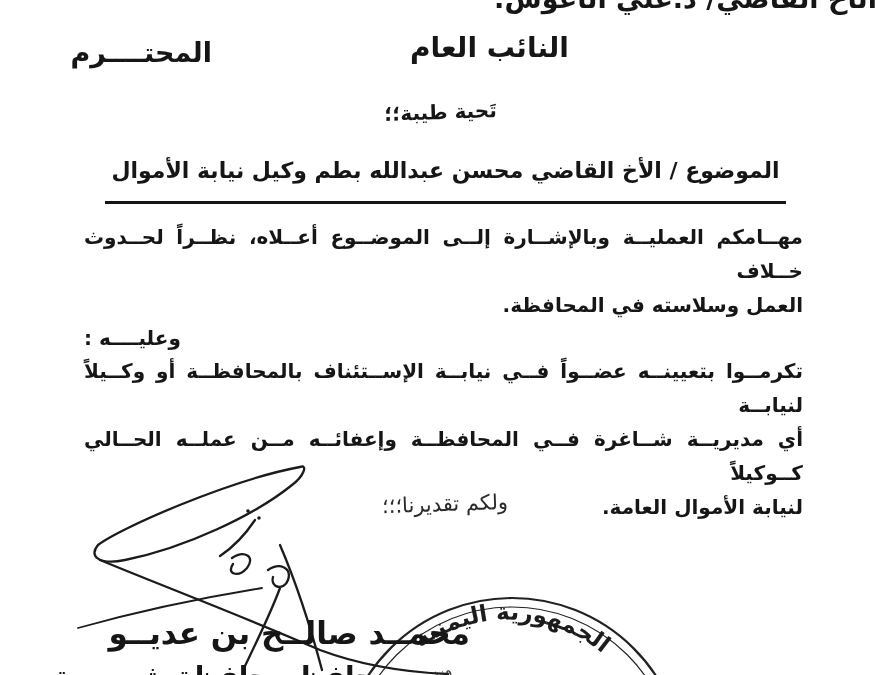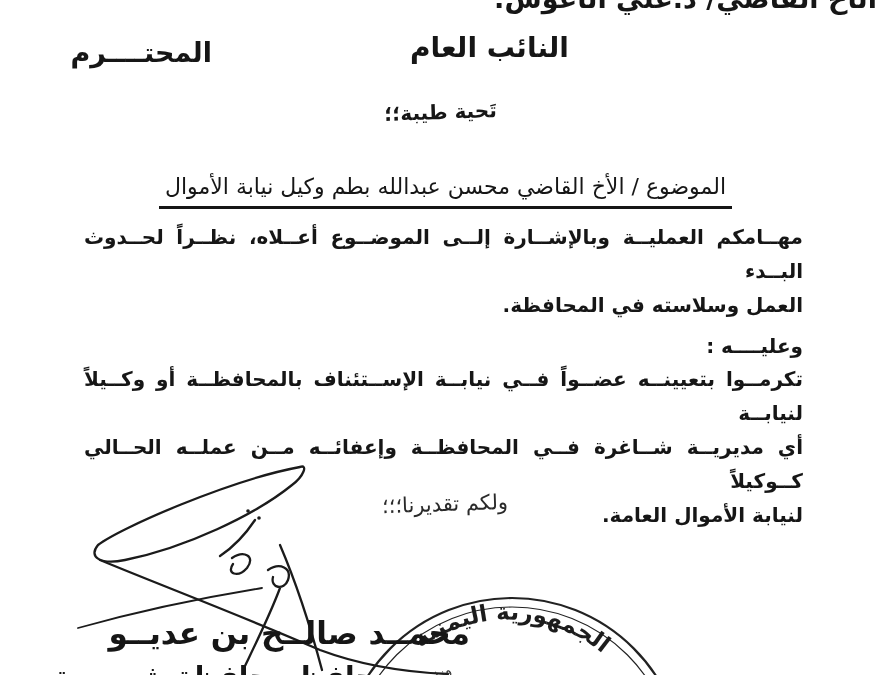--- a/index.html
+++ b/index.html
@@ -31,32 +31,31 @@
   .greeting{
     top:100px;left:0;right:0;
     text-align:center;font-size:20px;font-weight:bold;
     transform:rotate(-2deg);
   }
   .subject{
     top:158px;left:40px;right:30px;text-align:center;
   }
   .subject-text{
     display:inline-block;
-    font-size:22px;font-weight:normal;
+    font-size:22px;font-weight:bold;
     border-bottom:3px solid #151515;
-    padding:0 6px 7px 6px;
-    margin-top:16px;
+    padding:0 6px 18px 6px;
   }
   .body-col{
     top:220px;right:78px;left:84px;
     font-size:20px;font-weight:bold;line-height:34px;
   }
   .jline{text-align:justify;text-align-last:justify;}
   .lastline{text-align:center;text-align-last:right;}
-  .transition{text-align:right;line-height:32px;margin-top:8px;}
+  .transition{text-align:left;line-height:32px;}
   .valediction{
     top:492px;left:310px;width:270px;
     text-align:center;font-size:21px;font-weight:500;
     transform:rotate(-2deg);
     color:#2a2a2a;
   }
   .signer-name{
     top:615px;right:411px;
     font-size:31px;font-weight:bold;white-space:nowrap;
   }
@@ -76,21 +75,21 @@
   <div class="abs recipient-title">النائب العام</div>
   <div class="abs honorific">المحتــــرم</div>
 
   <div class="abs greeting">تَحية طيبة؛؛</div>
 
   <div class="abs subject">
     <span class="subject-text">الموضوع / الأخ القاضي محسن عبدالله بطم وكيل نيابة الأموال</span>
   </div>
 
   <div class="abs body-col">
-    <div class="jline">مهــامكم العمليــة وبالإشــارة إلــى الموضــوع أعــلاه، نظــراً لحــدوث البــدء</div>
+    <div class="jline">مهــامكم العمليــة وبالإشــارة إلــى الموضــوع أعــلاه، نظــراً لحــدوث خــلاف</div>
     <div class="lastline">العمل وسلاسته في المحافظة.</div>
     <div class="transition">وعليــــه :</div>
     <div class="jline">تكرمــوا بتعيينــه عضــواً فــي نيابــة الإســتئناف بالمحافظــة أو وكــيلاً لنيابــة</div>
     <div class="jline">أي مديريــة شــاغرة فــي المحافظــة وإعفائــه مــن عملــه الحــالي كــوكيلاً</div>
     <div class="lastline">لنيابة الأموال العامة.</div>
   </div>
 
   <div class="abs valediction">ولكم تقديرنا؛؛؛</div>
 
   <svg class="abs" style="left:60px;top:450px;" width="400" height="225" viewBox="60 450 400 225" fill="none" stroke="#1b1b1b" stroke-width="2.3" stroke-linecap="round">

